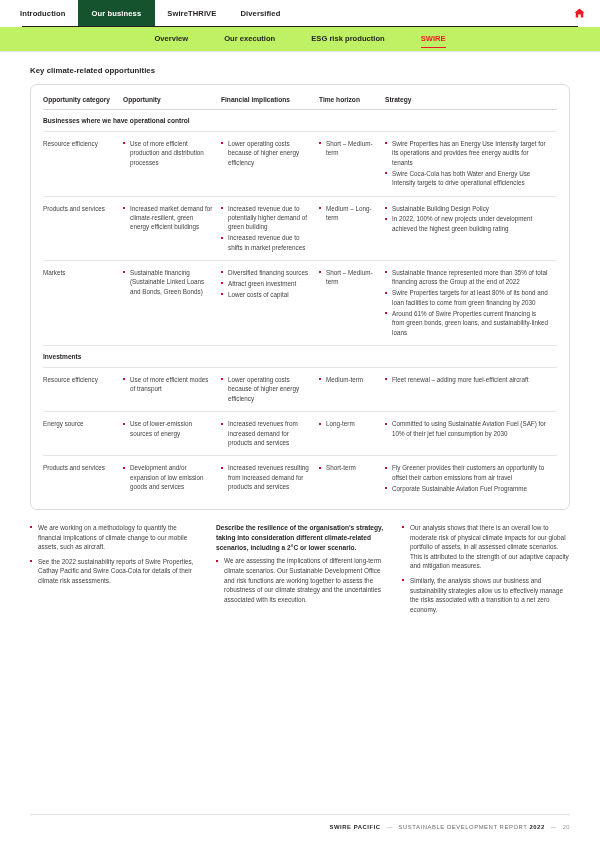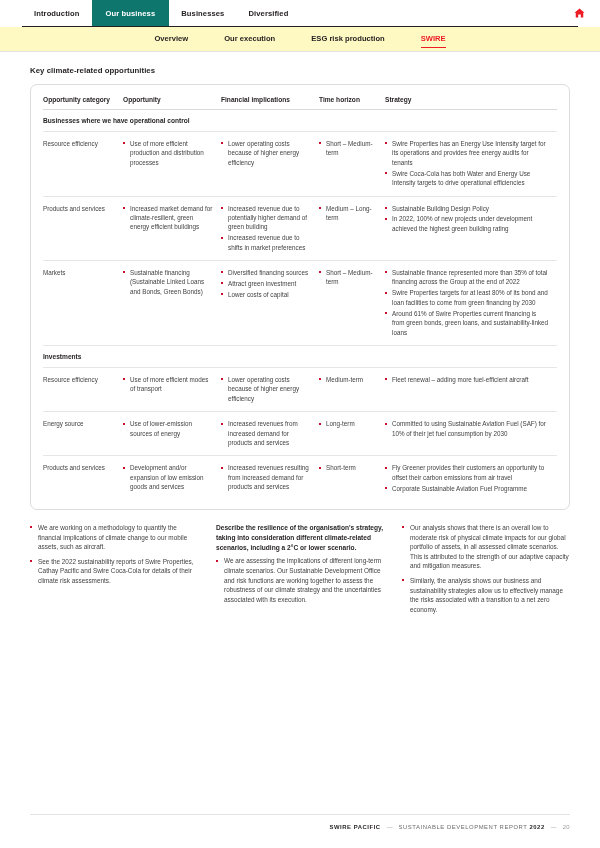--- a/index.html
+++ b/index.html
@@ -18,37 +18,37 @@
     height: 26px;
     display: flex;
     align-items: stretch;
     justify-content: center;
     background: #ffffff;
   }
   .topnav-inner {
     display: flex;
     align-items: stretch;
     width: 100%;
-    padding-left: 22px;
+    padding-left: 8px;
     padding-right: 8px;
   }
   .nav-item {
     font-size: 7.6px;
     font-weight: bold;
     color: #231f20;
     display: flex;
     align-items: center;
     justify-content: center;
     padding: 0 12px;
     letter-spacing: 0.1px;
     white-space: nowrap;
     flex: 0 0 auto;
   }
   .nav-item.active {
-    background: #0f766e;
+    background: #14532d;
     color: #ffffff;
     padding: 0 14px;
   }
   .nav-spacer { flex: 1 1 auto; }
   .home-icon-wrap {
     display: flex;
     align-items: center;
     justify-content: center;
     width: 26px;
   }
@@ -58,21 +58,21 @@
     margin: 0 22px 0 22px;
   }
 
   
   .subnav {
     height: 24px;
     display: flex;
     align-items: center;
     justify-content: center;
     gap: 0;
-    background: #fef9c3;
+    background: #bef264;
   }
   .subnav-item {
     font-size: 7.6px;
     font-weight: bold;
     color: #231f20;
     padding: 0 18px;
     white-space: nowrap;
     position: relative;
     line-height: 12px;
   }
@@ -241,21 +241,21 @@
     letter-spacing: 0.4px;
   }
 </style>
 </head>
 <body>
 
 <div class="topnav">
   <div class="topnav-inner" id="topnav-inner">
       <div class="nav-item">Introduction</div>
       <div class="nav-item active">Our business</div>
-      <div class="nav-item">Businesses</div>
+      <div class="nav-item">SwireTHRIVE</div>
       <div class="nav-item">Diversified</div>
       <div class="nav-spacer"></div>
       <div class="home-icon-wrap">
         <svg width="13" height="12" viewBox="0 0 24 24">
           <path d="M12 3 L22 11.5 L19.5 11.5 L19.5 21 L14.6 21 L14.6 15.2 L9.4 15.2 L9.4 21 L4.5 21 L4.5 11.5 L2 11.5 Z" fill="#ed1c24"></path>
         </svg>
       </div>
     </div>
 </div>
 <div class="nav-rule"></div>

